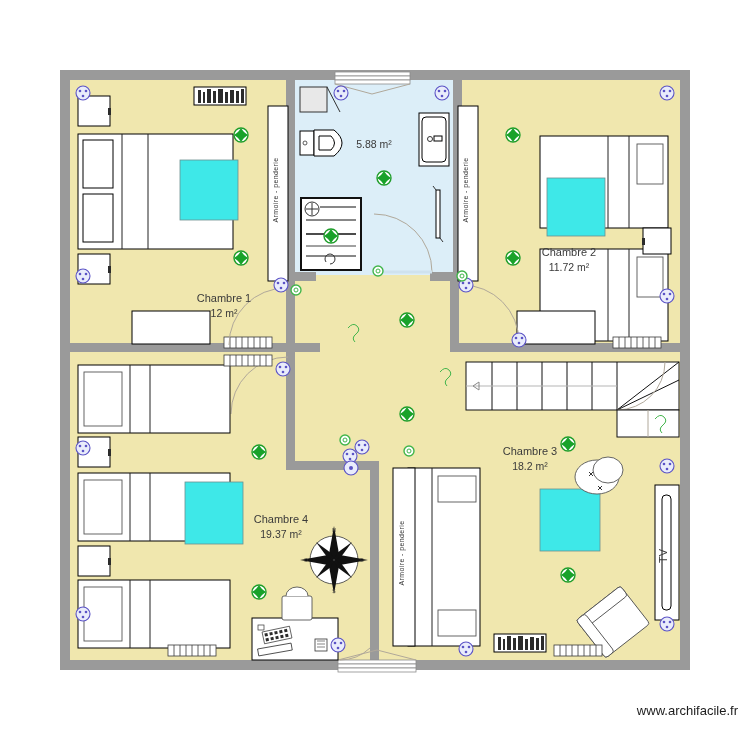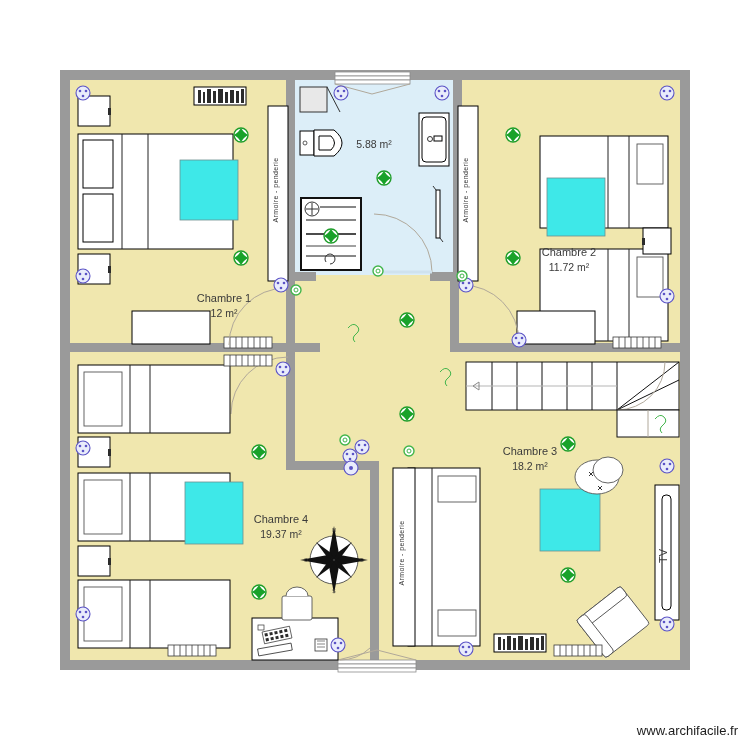--- a/index.html
+++ b/index.html
@@ -15,21 +15,21 @@
   .furn-soft{fill:#ffffff;stroke:#555555;stroke-width:0.9;}
   .rug{fill:#3ee8e8;stroke:#6c8f8f;stroke-width:0.8;}
   .label{font-size:11px;fill:#3a3a3a;font-family:"Liberation Sans",sans-serif;}
   .area{font-size:10.5px;fill:#3a3a3a;font-family:"Liberation Sans",sans-serif;}
   .vlabel{font-size:7px;fill:#333;letter-spacing:0.4px;font-family:"Liberation Sans",sans-serif;}
   .doorarc{fill:none;stroke:#b0a89a;stroke-width:1;}
   .winline{fill:#ffffff;stroke:#8d8d8d;stroke-width:0.8;}
   .hatch{fill:#ffffff;stroke:#3a3a3a;stroke-width:0.8;}
   .bookdark{fill:#2b2b2b;}
   .stairline{fill:#ffffff;stroke:#111;stroke-width:1;}
-  .watermark{position:absolute;right:12px;bottom:12px;font-size:13px;color:#1c1c1c;
+  .watermark{position:absolute;right:12px;bottom:32px;font-size:13px;color:#1c1c1c;
              font-family:"Liberation Sans",sans-serif;}
   .sw-out{fill:#e9ecfb;stroke:#5b53c6;stroke-width:1.1;}
   .sw-dot{fill:#5b53c6;}
   .lt-out{fill:#ffffff;stroke:#1f9d2a;stroke-width:1.4;}
   .lt-wedge{fill:#19a22a;}
   .sw-green{fill:#ffffff;stroke:#41b54a;stroke-width:1.4;}
   .wire{fill:none;stroke:#43b54c;stroke-width:1;}
 </style>
 </head>
 <body>

